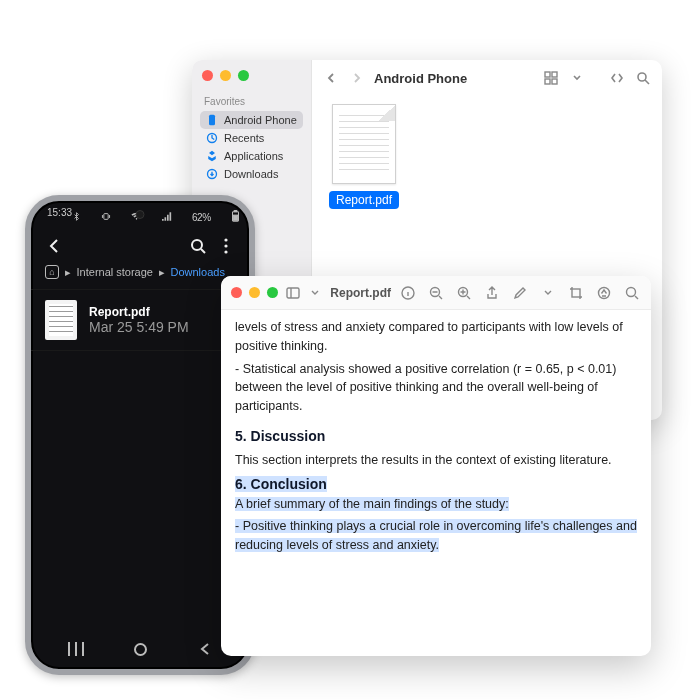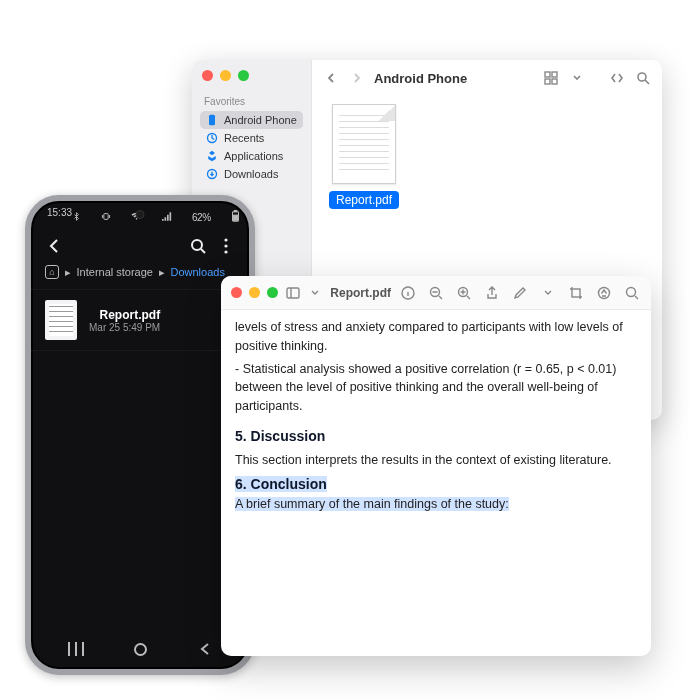--- a/index.html
+++ b/index.html
@@ -34,34 +34,34 @@
   .pdf-tool { height: 34px; display:flex; align-items:center; padding: 0 10px; gap: 8px; background: #fafafa; border-bottom: 1px solid #ebebeb; position: relative; }
   .pdf-tool .traffic { position: static; }
   .pdf-tool .title { font-size: 12px; font-weight: 600; color: #555; }
   .pdf-tool .right { margin-left:auto; display:flex; gap:10px; }
   .pdf-body { flex:1; padding: 8px 0 16px 14px; overflow: hidden; font-size: 12.5px; line-height: 1.5; color: #222; }
   .pdf-body p { margin-bottom: 4px; }
   .pdf-body h4 { font-size: 14px; font-weight: 700; margin: 10px 0 4px 0; color: #0f172a; }
   .highlight { background: #cfe2ff; }
 
   
-  .phone { position:absolute; left: 25px; top: 195px; width: 230px; height: 480px; background:#101013; border-radius: 34px; border: 6px solid #9fa1a6; box-shadow: 0 2px 10px rgba(0,0,0,.25), inset 0 0 0 2px #000; overflow:hidden; color:#e8e8e8;text-align:right; }
+  .phone { position:absolute; left: 25px; top: 195px; width: 230px; height: 480px; background:#101013; border-radius: 34px; border: 6px solid #9fa1a6; box-shadow: 0 2px 10px rgba(0,0,0,.25), inset 0 0 0 2px #000; overflow:hidden; color:#e8e8e8; }
   .notch { position:absolute; top:9px; left:50%; transform:translateX(-50%); width: 9px; height: 9px; background:#1b1b1c; border-radius:50%; border: 1px solid #333; }
   .ph-status { height: 26px; padding: 6px 16px 0 16px; display:flex; justify-content:space-between; font-size: 10px; color:#ccc; }
   .ph-status .right { display:flex; gap:20px; align-items:center; letter-spacing:-.5px; }
   .ph-header { display:flex; align-items:center; gap:10px; padding: 10px 14px; }
   .ph-header .spacer { flex:1; }
   .ph-ico { width:18px; height:18px; display:inline-flex; align-items:center; justify-content:center; color:#ddd; cursor:pointer; }
   .breadcrumb { display:flex; align-items:center; gap:6px; font-size: 11px; color:#bbb; padding: 0 14px 10px 14px; }
   .breadcrumb .curr { color:#4a9eff; }
   .ph-file-row { display:flex; align-items:center; gap:12px; padding: 10px 14px; cursor:pointer; border-top:1px solid #1a1a1a; border-bottom:1px solid #1a1a1a; }
   .ph-file-row .thumb { width: 32px; height: 40px; background:#f4f4f4; border-radius:2px; position:relative; padding:4px; }
   .ph-file-row .thumb .lines { height:100%; background: repeating-linear-gradient(#fff 0 2px,#9b9b9b 2px 3px,#fff 3px 5px); }
   .ph-file-row .meta .name { font-size:12px; font-weight:600; color:#fff; }
-  .ph-file-row .meta .sub { font-size:10px; color:#9a9a9a; }
+  .ph-file-row .meta .sub { font-size:14px; color:#9a9a9a; }
   .navbar { position:absolute; bottom:10px; left:0; right:0; display:flex; justify-content:space-evenly; }
   .navbar .navbtn { width:40px; height:20px; display:flex; align-items:center; justify-content:center; color:#bbb; cursor:pointer; }
   .navcircle { width:13px; height:13px; border:2px solid #bbb; border-radius:50%; }
 </style>
 </head>
 <body>
 
 <div class="finder">
   <div class="finder-side">
     <div class="traffic">
@@ -320,15 +320,16 @@
       </span>
     </span>
   </div>
   <div class="pdf-body">
     <p>levels of stress and anxiety compared to participants with low levels of positive thinking.</p>
     <p>-  Statistical analysis showed a positive correlation (r = 0.65, p &lt; 0.01) between the level of positive thinking and the overall well-being of participants.</p>
     <h4>5. Discussion</h4>
     <p>This section interprets the results in the context of existing literature.</p>
     <h4 class="highlight" style="display:inline">6. Conclusion</h4>
     <p><span class="highlight">A brief summary of the main findings of the study:</span></p>
+    <p><span class="highlight">-  Positive thinking plays a crucial role in overcoming life's challenges and reducing levels of stress and anxiety.</span></p>
     
   </div>
 </div>
 
 </body></html>

